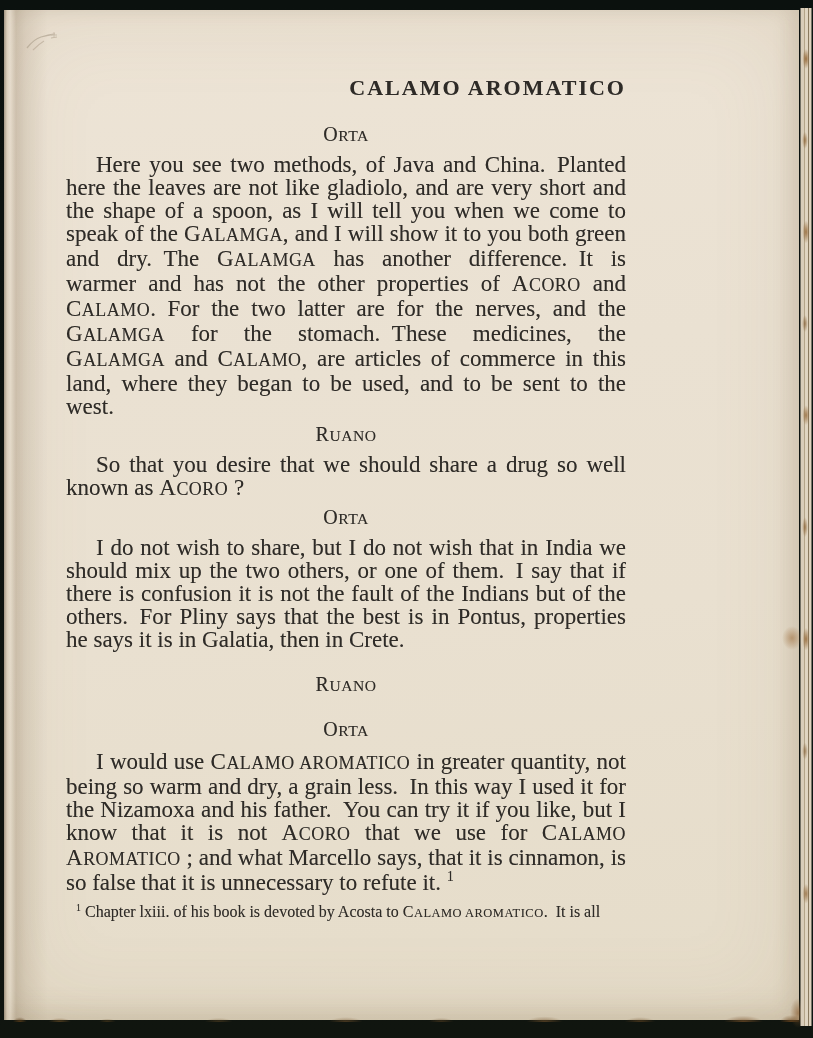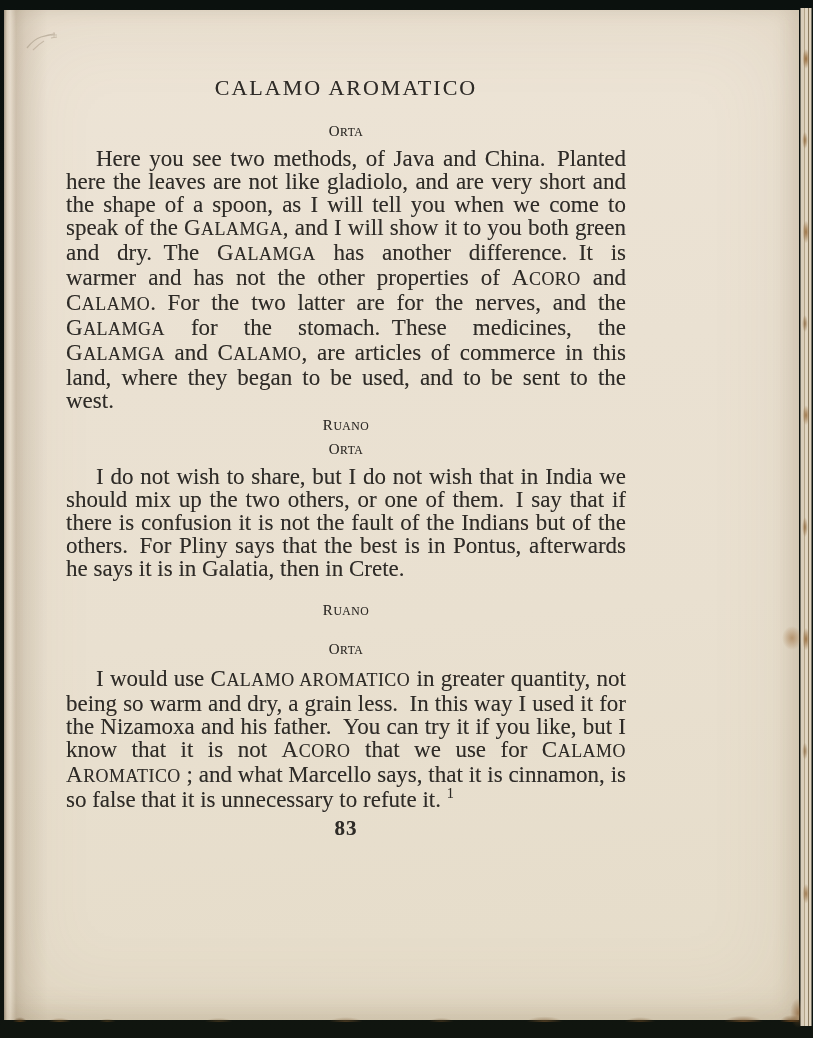--- a/index.html
+++ b/index.html
@@ -64,25 +64,25 @@
     background:radial-gradient(closest-side, rgba(130,85,40,.6), rgba(130,85,40,0));
   }
   .pencil-mark{position:absolute;left:20px;top:14px;opacity:.75;}
   
   .text-col{
     position:absolute;left:62px;top:65px;width:560px;
     color:var(--ink);
     text-shadow:0 0 .5px rgba(46,43,39,.35);
   }
   .title{
-    font-size:22px;font-weight:400;letter-spacing:2px;text-align:center;
+    font-size:22px;font-weight:700;letter-spacing:2px;text-align:right;
     margin:0 0 22px 0;
   }
   .speaker{
-    text-align:center;font-size:15px;letter-spacing:1px;
+    text-align:center;font-size:20px;letter-spacing:1px;
     margin:4px 0 7px 0;
   }
   .speaker.gap{margin-top:22px;margin-bottom:9px;}
   .para{
     font-size:23px;line-height:23px;text-align:justify;text-indent:30px;
     margin:0 0 5px 0;
   }
   .sc{text-transform:uppercase;letter-spacing:.5px;}
   .sc .sc-rest{font-size:78%;}
   .sup{vertical-align:super;font-size:62%;line-height:0;}
@@ -109,30 +109,31 @@
     <path d="M30,8 l0,6 m-3,-3 l6,0" fill="none" stroke="#c0b3a0" stroke-width="1"></path>
   </svg>
 
   <div class="text-col">
     <h1 class="title">CALAMO AROMATICO</h1>
 
     <div class="speaker"><span class="sc"><span>O</span><span class="sc-rest">rta</span></span></div>
     <p class="para"><span>Here you see two methods, of Java and China. Planted here the leaves are not like gladiolo, and are very short and the shape of a spoon, as I will tell you when we come to speak of the </span><span class="sc"><span>G</span><span class="sc-rest">alamga</span></span><span>, and I will show it to you both green and dry. The </span><span class="sc"><span>G</span><span class="sc-rest">alamga</span></span><span> has another difference. It is warmer and has not the other properties of </span><span class="sc"><span>A</span><span class="sc-rest">coro</span></span><span> and </span><span class="sc"><span>C</span><span class="sc-rest">alamo</span></span><span>. For the two latter are for the nerves, and the </span><span class="sc"><span>G</span><span class="sc-rest">alamga</span></span><span> for the stomach. These medicines, the </span><span class="sc"><span>G</span><span class="sc-rest">alamga</span></span><span> and </span><span class="sc"><span>C</span><span class="sc-rest">alamo</span></span><span>, are articles of commerce in this land, where they began to be used, and to be sent to the west.</span></p>
 
     <div class="speaker"><span class="sc"><span>R</span><span class="sc-rest">uano</span></span></div>
+    <p class="para"><span>So that you desire that we should share a drug so well known as </span><span class="sc"><span>A</span><span class="sc-rest">coro</span></span><span> ?</span></p>
 
     <div class="speaker"><span class="sc"><span>O</span><span class="sc-rest">rta</span></span></div>
-    <p class="para"><span>I do not wish to share, but I do not wish that in India we should mix up the two others, or one of them. I say that if there is confusion it is not the fault of the Indians but of the others. For Pliny says that the best is in Pontus, afterwards he says it is in Galatia, then in Crete.</span></p>
+    <p class="para"><span>I do not wish to share, but I do not wish that in India we should mix up the two others, or one of them. I say that if there is confusion it is not the fault of the Indians but of the others. For Pliny says that the best is in Pontus, properties he says it is in Galatia, then in Crete.</span></p>
 
     <div class="speaker gap"><span class="sc"><span>R</span><span class="sc-rest">uano</span></span></div>
 
     <div class="speaker gap"><span class="sc"><span>O</span><span class="sc-rest">rta</span></span></div>
     <p class="para"><span>I would use </span><span class="sc"><span>C</span><span class="sc-rest">alamo aromatico</span></span><span> in greater quantity, not being so warm and dry, a grain less. In this way I used it for the Nizamoxa and his father. You can try it if you like, but I know that it is not </span><span class="sc"><span>A</span><span class="sc-rest">coro</span></span><span> that we use for </span><span class="sc"><span>C</span><span class="sc-rest">alamo</span></span><span> </span><span class="sc"><span>a</span><span class="sc-rest">romatico</span></span><span> ; and what Marcello says, that it is cinnamon, is so false that it is unnecessary to refute it. </span><span class="sup">1</span></p>
 
-    <div class="page-number">83</div>
+    <div class="footnote"><span class="sup">1</span><span> Chapter lxiii. of his book is devoted by Acosta to </span><span class="sc"><span>C</span><span class="sc-rest">alamo aromatico</span></span><span>. It is all</span></div>
   </div>
 
   <div class="fox-spot"></div>
   <div class="fox-spot-2"></div>
   <div class="bottom-deckle"></div>
 </div>
 
 <div class="page-stack-edge"></div>
 
 </body></html>

